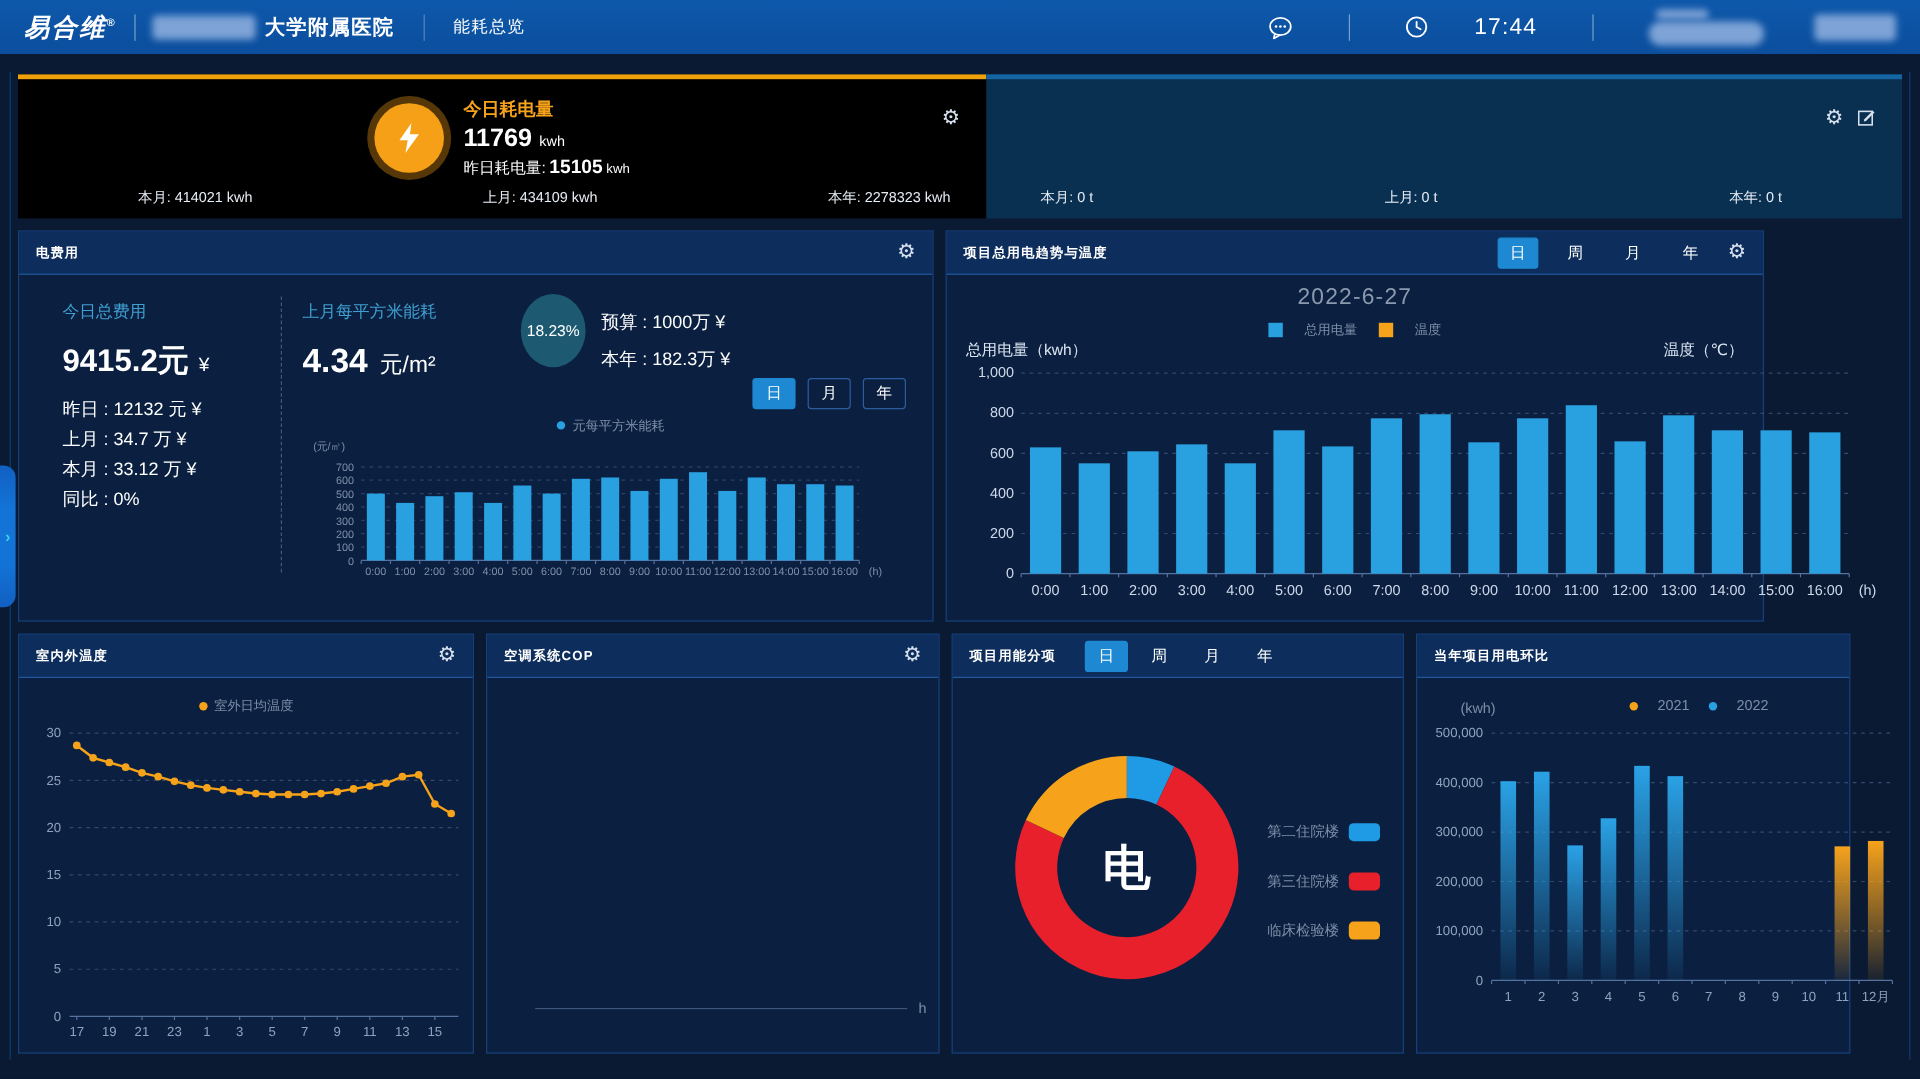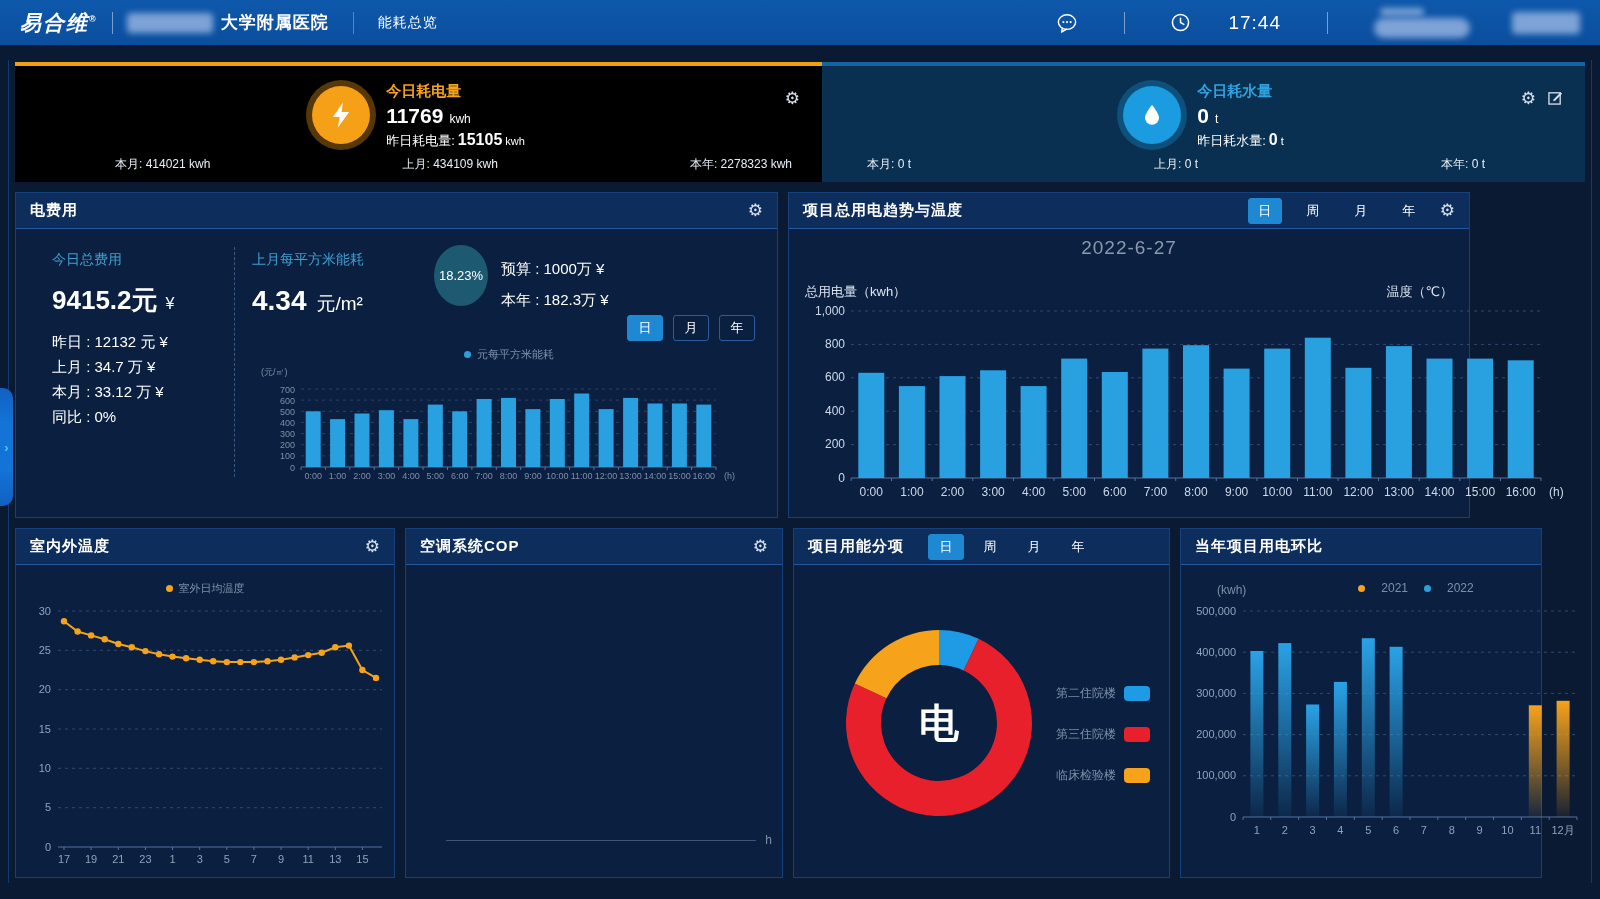--- a/index.html
+++ b/index.html
@@ -48,21 +48,21 @@
   .card-sub small { font-size:11px; font-weight:normal; }
   .card-stats { position:absolute; bottom:9px; display:flex; justify-content:space-between; font-size:12px; color:#e8eef6; }
   .card-e .card-stats { left:100px; right:30px; }
   .card-w .card-stats { left:45px; right:100px; }
   .gearbox { position:absolute; top:24px; right:22px; display:flex; gap:12px; }
   .gear { color:#d8e1ee; font-size:17px; line-height:1; cursor:pointer; font-family:"DejaVu Sans",sans-serif; }
 
   
   .panel { position:absolute; background:#0b2040; border:1px solid #16407c; }
   .phead { height:36px; background:#0d2e5c; border-bottom:1px solid #23589c; display:flex; align-items:center; padding:0 14px; }
-  .ptitle { font-size:15px; font-weight:bold; letter-spacing:1px; }
+  .ptitle { font-size:11px; font-weight:bold; letter-spacing:1px; }
   .phead .gear { margin-left:auto; }
   .pbody { position:absolute; left:0; right:0; top:36px; bottom:0; }
 
   #fee-panel { left:15px; top:192px; width:763px; height:326px; }
   #trend-panel { left:788px; top:192px; width:682px; height:326px; }
   #temp-panel { left:15px; top:528px; width:380px; height:350px; }
   #cop-panel { left:405px; top:528px; width:378px; height:350px; }
   #split-panel { left:793px; top:528px; width:377px; height:350px; }
   #yoy-panel { left:1180px; top:528px; width:362px; height:350px; }
 
@@ -178,32 +178,20 @@
       <span class="gear">⚙</span>
     </div>
   <div class="card-stats">
     <span>本月: 414021  kwh</span>
     <span>上月: 434109  kwh</span>
     <span>本年: 2278323  kwh</span>
   </div>
 </div>
 
 <div class="card card-w">
-  <div class="card-center">
-    <div class="bigicon water">
-      <svg width="26" height="26" viewBox="0 0 24 24">
-          <path d="M12 2.5 C12 2.5 5.5 10.5 5.5 14.5 a6.5 6.5 0 0 0 13 0 C18.5 10.5 12 2.5 12 2.5 Z" fill="#fff"></path>
-        </svg>
-    </div>
-    <div class="card-txt">
-      <span class="card-title">今日耗水量</span>
-      <span class="card-val"><b>0</b><small>t</small></span>
-      <span class="card-sub"><span>昨日耗水量:</span><b>0</b><small>t</small></span>
-    </div>
-  </div>
   <div class="gearbox">
     <span class="gear">⚙</span>
     <svg width="15" height="15" viewBox="0 0 16 16">
       <rect x="1" y="3" width="12" height="12" fill="none" stroke="#d8e1ee" stroke-width="1.4"></rect>
       <path d="M6 10 L13.5 2.5 L15 4 L7.5 11.5 L5.5 12 Z" fill="#d8e1ee"></path>
     </svg>
   </div>
   <div class="card-stats">
     <span>本月: 0 t</span>
     <span>上月: 0 t</span>
@@ -327,20 +315,26 @@
     <div class="htabs">
       <div class="tab active">日</div>
       <div class="tab">周</div>
       <div class="tab">月</div>
       <div class="tab">年</div>
       <span class="gear">⚙</span>
     </div>
   </div>
   <div class="pbody">
     <div class="trend-date">2022-6-27</div>
+    <div class="legend" id="trend-legend">
+      <span class="sq" style="background:#29a0e0"></span>
+      <span>总用电量</span>
+      <span class="sq" style="background:#f6a21b"></span>
+      <span>温度</span>
+    </div>
     <span class="axis-unit l">总用电量（kwh）</span>
     <span class="axis-unit r">温度（℃）</span>
     <div id="trend-chart"><svg width="778" height="205" viewBox="0 0 778 205">
           <line x1="52" x2="742" y1="177.0" y2="177.0" stroke="#55719e" stroke-width="1"></line>
           <text x="46" y="180.5" text-anchor="end" font-size="12" fill="#cdd9ea">0</text>
           <line x1="52" x2="742" y1="143.6" y2="143.6" stroke="#33496e" stroke-width="1" stroke-dasharray="3 4"></line>
           <text x="46" y="147.1" text-anchor="end" font-size="12" fill="#cdd9ea">200</text>
           <line x1="52" x2="742" y1="110.2" y2="110.2" stroke="#33496e" stroke-width="1" stroke-dasharray="3 4"></line>
           <text x="46" y="113.7" text-anchor="end" font-size="12" fill="#cdd9ea">400</text>
           <line x1="52" x2="742" y1="76.8" y2="76.8" stroke="#33496e" stroke-width="1" stroke-dasharray="3 4"></line>

